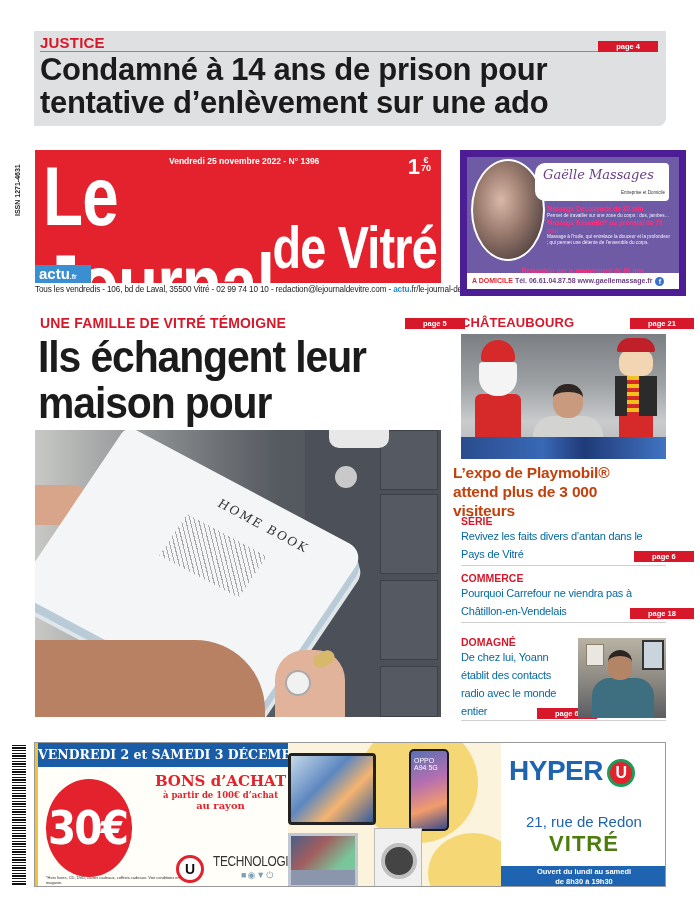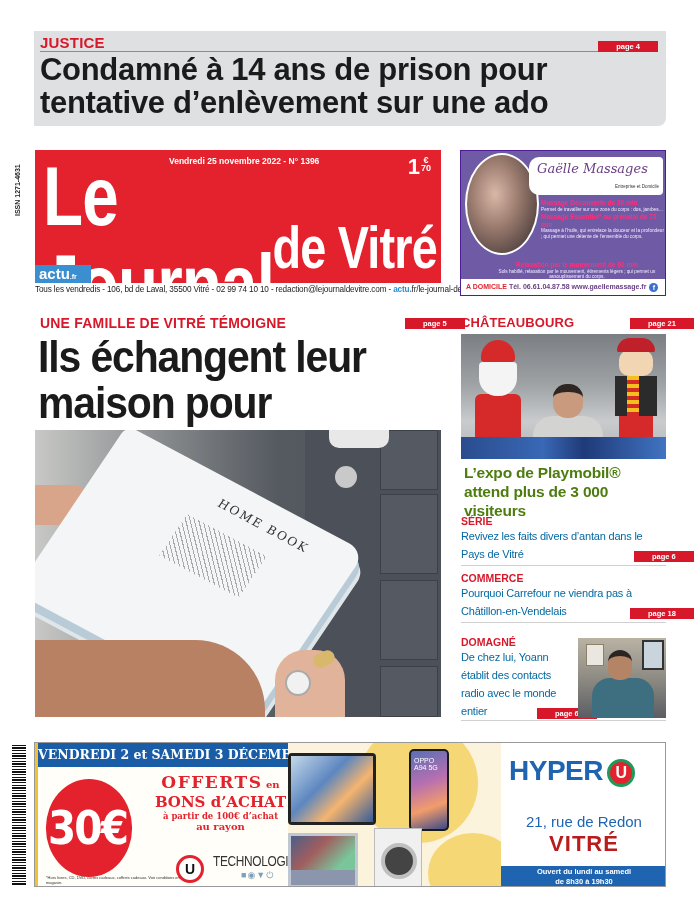--- a/index.html
+++ b/index.html
@@ -51,21 +51,21 @@
     }
     .masthead .actu {
       position: absolute; left: 0; bottom: 0; width: 56px; height: 18px; background: #3b8fd0;
       color: #fff; font-weight: 900; font-size: 15px; line-height: 18px; padding-left: 4px;
     }
     .masthead .actu small { font-size: 7px; font-weight: 700; }
     .address { left: 35px; top: 285px; width: 410px; font-size: 8.2px; color: #222; white-space: nowrap; letter-spacing: -0.15px; }
     .address .actu-link { color: #2a8bd1; font-weight: 700; }
 
     
-    .ad-massage { left: 460px; top: 150px; width: 206px; height: 146px; background: #6f5aa6; border: 1px solid #4c1d95; overflow: hidden; }
+    .ad-massage { left: 460px; top: 150px; width: 226px; height: 146px; background: #6f5aa6; border: 7px solid #4c1d95; overflow: hidden; }
     .ad-massage .photo {
       position: absolute; left: 4px; top: 2px; width: 74px; height: 102px; border-radius: 50%;
       background: radial-gradient(ellipse at 40% 40%, #d9b8a8 0%, #9a7b6e 40%, #5c4a47 75%, #3d3240 100%);
       border: 2px solid #fff;
     }
     .ad-massage .logo-box {
       position: absolute; left: 68px; top: 6px; width: 134px; height: 38px; background: #fff; border-radius: 10px 4px 4px 10px;
     }
     .ad-massage .logo {
       position: absolute; left: 8px; top: 4px; font-family: "DejaVu Serif", serif; font-style: italic;
@@ -135,21 +135,21 @@
     .pirate { position: absolute; left: 148px; top: 4px; width: 54px; height: 118px; }
     .pirate .hat { position: absolute; left: 8px; top: 0; width: 38px; height: 14px; background: #c0202a; border-radius: 18px 18px 2px 2px; }
     .pirate .face { position: absolute; left: 10px; top: 12px; width: 34px; height: 26px; background: #f2d6b3; border-radius: 10px; }
     .pirate .body { position: absolute; left: 6px; top: 38px; width: 42px; height: 40px; background: #2b2b2b; }
     .pirate .scarf { position: absolute; left: 18px; top: 38px; width: 12px; height: 40px; background: repeating-linear-gradient(180deg, #f2c21b 0 4px, #d62a2a 4px 8px); }
     .pirate .legs { position: absolute; left: 10px; top: 78px; width: 34px; height: 40px; background: #d62a2a; }
     .man { position: absolute; left: 72px; top: 50px; width: 70px; height: 75px; }
     .man .head { position: absolute; left: 20px; top: 0; width: 30px; height: 34px; background: #c99a7d; border-radius: 14px; border-top: 8px solid #2d2622; }
     .man .shirt { position: absolute; left: 0; top: 32px; width: 70px; height: 44px; background: #d3d3d1; border-radius: 20px 20px 0 0; }
     .boxes { position: absolute; left: 0; bottom: 0; width: 205px; height: 22px; background: linear-gradient(90deg, #2a4c8e, #3968b5 40%, #1f3a78 60%, #4174c2); }
-    .chateau-title { left: 464px; top: 463px; width: 205px; font-weight: 700; font-size: 15.5px; line-height: 19px; color: #4d7c0f; letter-spacing: -0.2px; }
+    .chateau-title { left: 453px; top: 463px; width: 205px; font-weight: 700; font-size: 15.5px; line-height: 19px; color: #c2410c; letter-spacing: -0.2px; }
 
     .brief-kicker { font-weight: 900; font-size: 10.5px; color: #d7182a; }
     .brief-text { font-size: 11px; line-height: 18px; color: #0369a1; letter-spacing: -0.2px; }
 
     .serie { left: 461px; top: 515px; width: 205px; }
     .serie-page { left: 634px; top: 551px; }
     .commerce { left: 461px; top: 572px; width: 205px; }
     .commerce-page { left: 630px; top: 608px; }
     .domagne { left: 461px; top: 636px; width: 110px; }
     .domagne-page { left: 537px; top: 708px; }
@@ -198,21 +198,21 @@
     .phone div { width: 100%; height: 100%; border-radius: 3px; background: linear-gradient(160deg, #5a6fb5 0%, #b76fb0 40%, #f29c6b 70%, #3b4a8a 100%); color: #fff; font-size: 7px; padding: 6px 3px; }
     .laptop { position: absolute; left: 0; top: 90px; width: 70px; height: 55px; background: #8b96ad; border: 3px solid #c1c7d2; }
     .laptop div { width: 100%; height: 70%; background: linear-gradient(135deg, #4b5f88 0%, #a15d5e 40%, #7ac59a 80%); }
     .washer { position: absolute; left: 86px; top: 85px; width: 48px; height: 60px; background: #f0f0f0; border: 1px solid #bbb; }
     .washer .door-w { position: absolute; left: 6px; top: 14px; width: 36px; height: 36px; border-radius: 50%; background: #444; border: 4px solid #bfbfbf; }
 
     .ad-right { position: absolute; left: 466px; top: 0; width: 166px; height: 145px; background: #fff; }
     .hyper { position: absolute; left: 8px; top: 12px; font-weight: 900; font-size: 28px; color: #1e64b0; letter-spacing: -0.5px; white-space: nowrap; }
     .hyper .u-circle { display: inline-block; width: 28px; height: 28px; border-radius: 50%; border: 3px solid #1e9a5a; background: #e3222d; color: #fff; font-size: 16px; line-height: 22px; text-align: center; vertical-align: 2px; margin-left: 4px; }
     .hu-addr { position: absolute; left: 0; width: 166px; top: 70px; text-align: center; font-size: 15px; color: #1e64b0; }
-    .hu-city { position: absolute; left: 0; width: 166px; top: 88px; text-align: center; font-size: 22px; font-weight: 900; color: #b91c1c; letter-spacing: 1px; }
+    .hu-city { position: absolute; left: 0; width: 166px; top: 88px; text-align: center; font-size: 22px; font-weight: 900; color: #4d7c0f; letter-spacing: 1px; }
     .hu-hours { position: absolute; left: 0; bottom: 0; width: 166px; height: 22px; background: #1e64b0; color: #fff; text-align: center; font-size: 7.5px; line-height: 10px; padding-top: 1px; font-weight: 700; }
   </style>
 </head>
 <body>
 
 <div class="abs teaser">
   <div class="kicker">JUSTICE</div>
   <div class="rule"></div>
   <span class="page-tag">page 4</span>
   <div class="title">Condamné à 14 ans de prison pour tentative d’enlèvement sur une ado</div>
@@ -329,21 +329,20 @@
 </div>
 <div class="abs rule-h" style="left:461px;top:720px;width:205px"></div>
 
 <div class="abs barcode"></div>
 
 <div class="abs ad-bottom">
   <div class="ad-left">
     <div class="ad-banner">VENDREDI 2 et SAMEDI 3 DÉCEMBRE</div>
     <div class="ad-circle"><span>30€</span><sup>*</sup></div>
     <div class="ad-offer">
-      <div class="l1"><span>OFFERTS</span><small> en</small></div>
       <div class="l2">BONS d’ACHAT</div>
       <div class="l3">à partir de 100€ d’achat</div>
       <div class="l4">au rayon</div>
     </div>
     <div class="u-logo">U</div>
     <div class="techno">TECHNOLOGIE</div>
     <div class="techno-icons">■◉▼⏻</div>
     <div class="ad-fine">*Hors livres, CD, DVD, cartes cadeaux, coffrets cadeaux. Voir conditions en magasin.</div>
   </div>
   <div class="ad-products">

